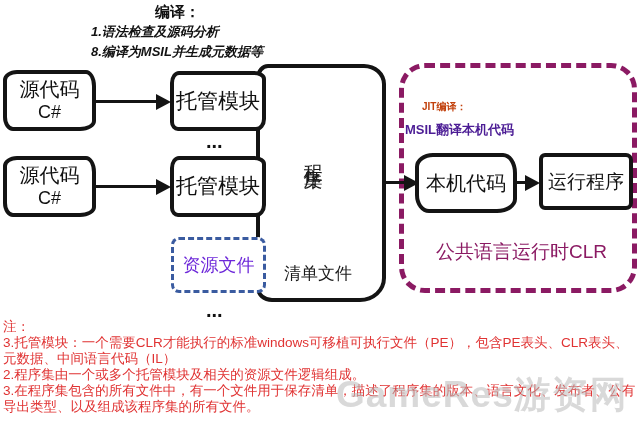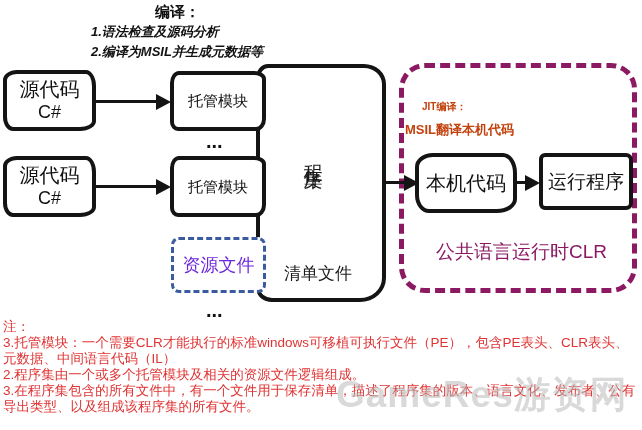--- a/index.html
+++ b/index.html
@@ -21,60 +21,60 @@
     position:absolute;left:256px;top:64px;width:130px;height:238px;
     border:4px solid #141414;border-radius:12px 22px 26px 16px / 14px 20px 24px 14px;
     box-sizing:border-box;background:transparent;z-index:1;
   }
   .assembly-label{
     position:absolute;left:300px;top:150px;z-index:2;
     writing-mode:vertical-rl;text-orientation:upright;
     font-size:19px;letter-spacing:3px;color:#1a1a1a;
   }
   .manifest-label{position:absolute;left:284px;top:262px;z-index:2;font-size:17px;color:#1a1a1a;}
-  .modbox{z-index:3;font-size:15px;}
+  .modbox{z-index:3;font-size:21px;}
   .srcbox{z-index:3;font-size:20px;}
   .srcbox .sub{font-size:18px;margin-top:1px;}
   .resource{
     position:absolute;left:171px;top:237px;width:95px;height:56px;z-index:3;
     background:#fff;border:3px dashed #3a5ba0;border-radius:8px;box-sizing:border-box;
     display:flex;align-items:center;justify-content:center;
     font-size:18px;color:#6d28d9;
   }
   .ellipsis{position:absolute;font-size:20px;font-weight:bold;color:#111;z-index:3;line-height:10px;}
   .arrow-line{position:absolute;height:3px;background:#141414;z-index:4;}
   .arrow-head{
     position:absolute;width:0;height:0;z-index:4;
     border-top:8px solid transparent;border-bottom:8px solid transparent;
     border-left:15px solid #141414;
   }
   .clr-box{
     position:absolute;left:399px;top:63px;width:238px;height:230px;
     border:5px dashed #8b1a63;border-radius:26px;box-sizing:border-box;z-index:1;
   }
   .jit-title{position:absolute;left:422px;top:100px;font-size:10px;font-weight:bold;color:#c2410c;z-index:2;}
-  .jit-sub{position:absolute;left:405px;top:121px;font-size:13px;font-weight:bold;color:#c2410c;z-index:2;}
+  .jit-sub{position:absolute;left:405px;top:121px;font-size:13px;font-weight:bold;color:#4c1d95;z-index:2;}
   .clr-label{position:absolute;left:436px;top:239px;font-size:19px;color:#8b1a63;z-index:2;white-space:nowrap;}
   .compile-title{position:absolute;left:155px;top:3px;font-size:15px;font-weight:bold;}
   .compile-item{position:absolute;left:91px;font-size:13px;font-weight:600;white-space:nowrap;font-style:italic;}
   .notes{position:absolute;left:3px;top:319px;font-size:13.5px;line-height:16px;color:#e03333;z-index:2;}
   .notes div{white-space:nowrap;}
   .watermark{
     position:absolute;left:336px;top:370px;z-index:6;white-space:nowrap;
     font-size:37px;font-weight:bold;letter-spacing:1px;color:rgba(185,185,185,0.55);
   }
 </style>
 </head>
 <body>
 
 <div id="canvas">
 
   <div class="compile-title">编译：</div>
   <div class="compile-item" style="top:23px;">1.语法检查及源码分析</div>
-  <div class="compile-item" style="top:43px;">2.编译为MSIL并生成元数据等</div>
+  <div class="compile-item" style="top:43px;">8.编译为MSIL并生成元数据等</div>
 
   <div class="assembly"></div>
   <div class="assembly-label">程序集</div>
   <div class="manifest-label">清单文件</div>
 
   <div class="box srcbox sketch-a" style="left:3px;top:70px;width:93px;height:61px;">
     <span>源代码</span>
     <span class="sub">C#</span>
   </div>
   <div class="box srcbox sketch-a" style="left:3px;top:156px;width:93px;height:61px;">

